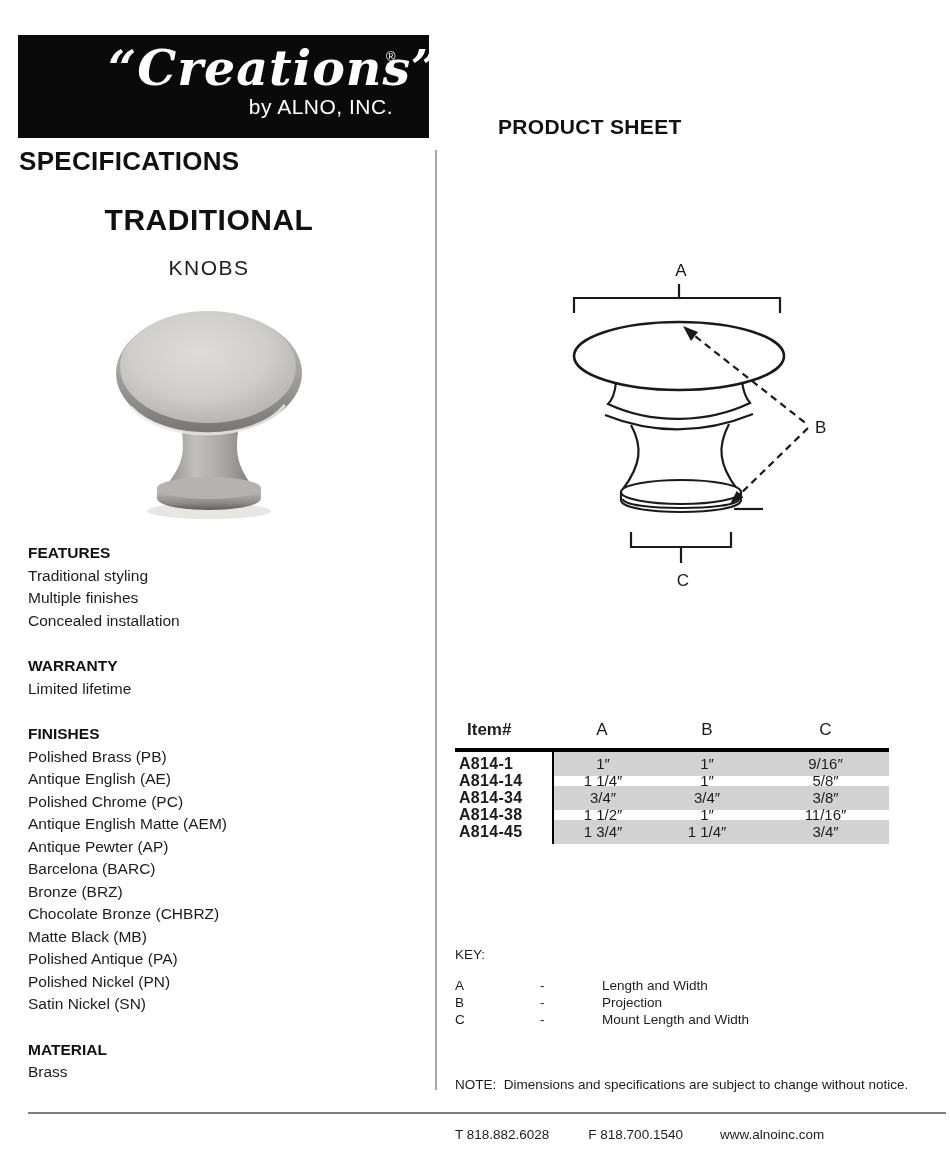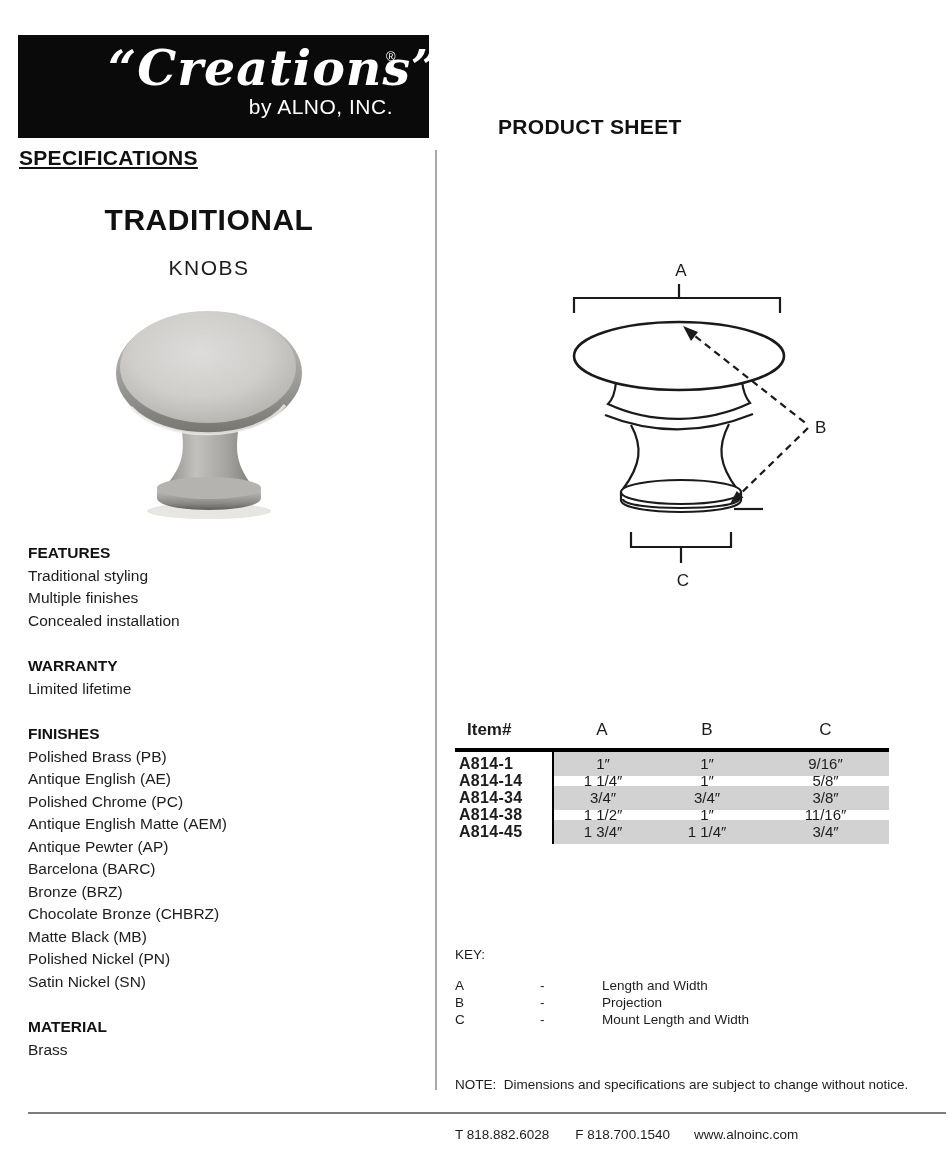--- a/index.html
+++ b/index.html
@@ -8,21 +8,21 @@
     position:relative; width:950px; height:1158px; background:#ffffff;
     font-family:"Liberation Sans", sans-serif; color:#1c1c1c; overflow:hidden;
   }
 
   
   .logo-box { position:absolute; left:18px; top:35px; width:411px; height:103px; background:#0a0a0a; color:#fff; }
   .logo-script { position:absolute; left:70px; top:4px; font-family:"DejaVu Serif", serif; font-style:italic; font-weight:bold; font-size:49px; letter-spacing:1px;margin-left:20px; }
   .logo-reg { position:absolute; left:368px; top:14px; font-size:13px; font-family:"Liberation Sans", sans-serif; font-style:normal; }
   .logo-byline { position:absolute; right:36px; top:60px; font-size:21px; letter-spacing:0.5px; }
 
-  .spec-title { position:absolute; left:19px; top:146px; font-size:21px; font-weight:bold; letter-spacing:0.3px; color:#111;text-decoration:underline; }
+  .spec-title { position:absolute; left:19px; top:146px; font-size:26px; font-weight:bold; letter-spacing:0.3px; color:#111; }
   .ps-title   { position:absolute; left:498px; top:115px; font-size:21px; font-weight:bold; letter-spacing:0.3px; color:#111; }
 
   .col-divider { position:absolute; left:435px; top:150px; width:2px; height:940px; background:#a8a8a8; }
 
   
   .product-title-block { position:absolute; left:0; top:203px; width:418px; text-align:center; }
   .product-title { font-size:30px; font-weight:bold; letter-spacing:0.5px; color:#111; }
   .product-subtitle { font-size:21px; letter-spacing:1.5px; margin-top:19px; }
 
   .photo { position:absolute; left:105px; top:295px; }
@@ -48,21 +48,21 @@
   .t-row.shade div:not(:first-child) { background:#d2d2d2; }
 
   
   .key-block { position:absolute; left:455px; top:946px; font-size:13.5px; line-height:17px; }
   .key-heading { font-weight:normal; margin-bottom:14px; }
   .key-row { display:grid; grid-template-columns:85px 62px auto; }
 
   .note { position:absolute; left:455px; top:1077px; font-size:13.5px; white-space:pre-wrap; }
 
   .footer-rule { position:absolute; left:28px; top:1112px; width:918px; height:2px; background:#7d7d7d; }
-  .footer { position:absolute; left:455px; top:1127px; font-size:13.5px; display:flex; }
+  .footer { position:absolute; left:455px; top:1127px; font-size:13.5px; display:flex;gap:13px; }
   .footer .f-phone { margin-right:26px; }
   .footer .f-fax { margin-right:24px; }
 </style>
 </head>
 <body>
 
 <div class="page">
 
   <div class="logo-box">
     <div class="logo-script">“Creations”</div>
@@ -124,20 +124,21 @@
     <div class="sec-heading">FINISHES</div>
     <div>Polished Brass (PB)</div>
     <div>Antique English (AE)</div>
     <div>Polished Chrome (PC)</div>
     <div>Antique English Matte (AEM)</div>
     <div>Antique Pewter (AP)</div>
     <div>Barcelona (BARC)</div>
     <div>Bronze (BRZ)</div>
     <div>Chocolate Bronze (CHBRZ)</div>
     <div>Matte Black (MB)</div>
+    <div>Polished Antique (PA)</div>
     <div>Polished Nickel (PN)</div>
     <div>Satin Nickel (SN)</div>
 
     <div class="sec-heading">MATERIAL</div>
     <div>Brass</div>
   </div>
 
   <svg class="diagram" width="345" height="345" viewBox="0 0 345 345">
     <g stroke="#1a1a1a" stroke-width="2.2" fill="none">
 

